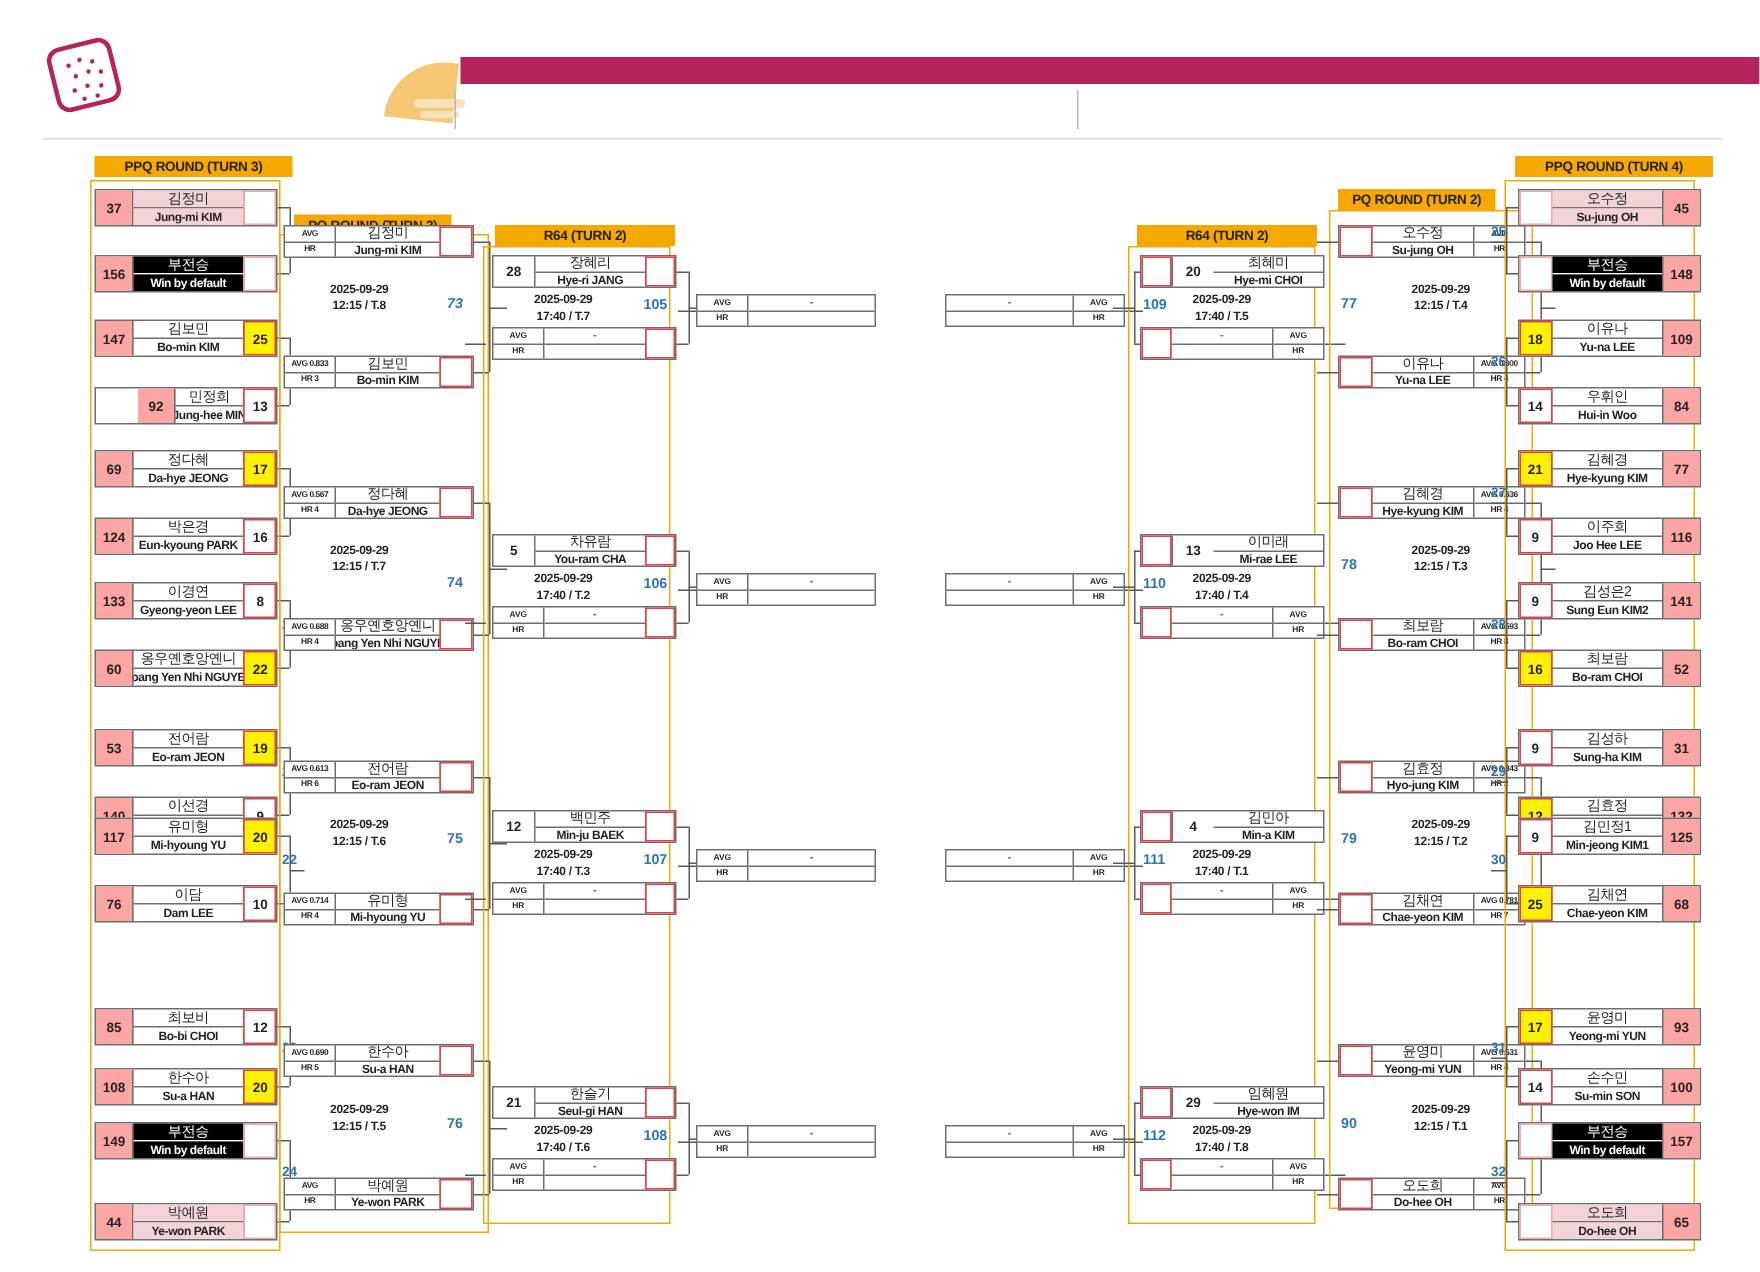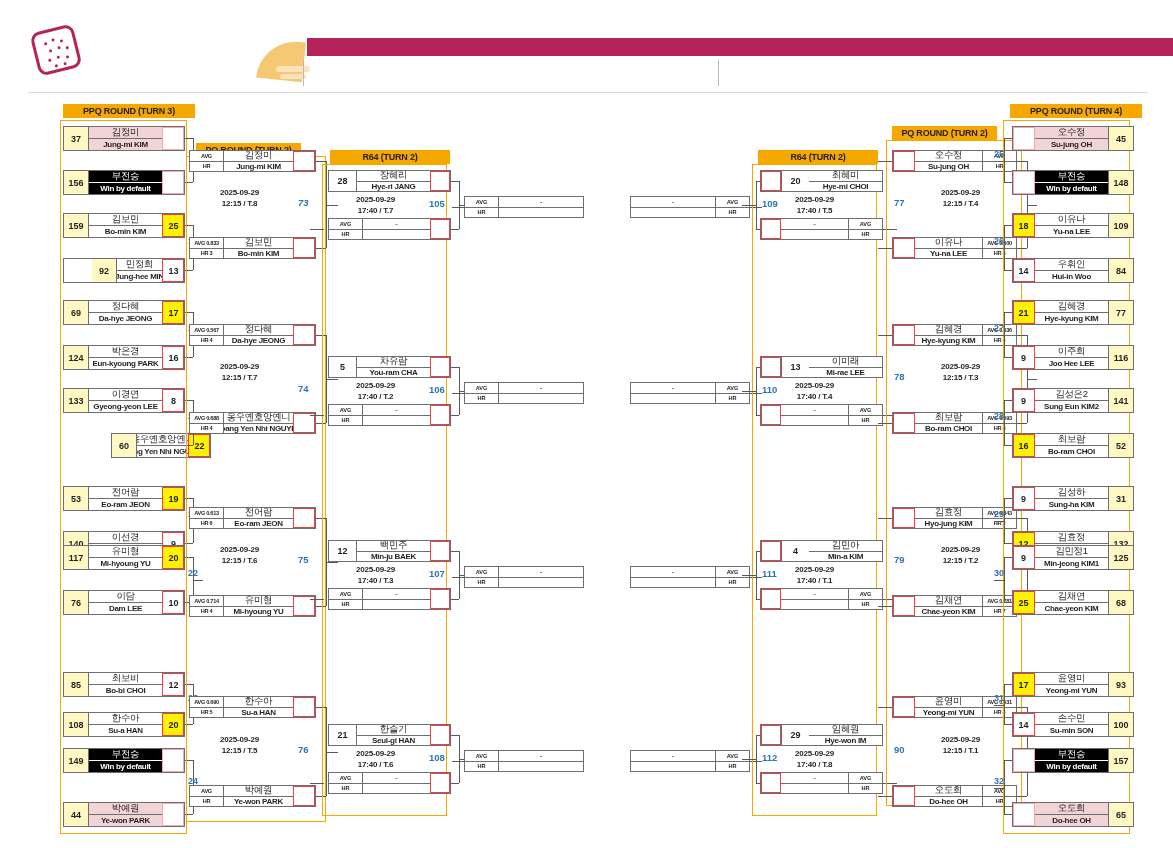--- a/index.html
+++ b/index.html
@@ -107,21 +107,21 @@
   }
 
   
   .ppq {
     position:absolute; display:flex; height:25px;
     border:1px solid #6d6e71; background:#fff;
   }
   .ppq .seed {
     width:25px; display:flex; align-items:center; justify-content:center;
     font-size:9px; font-weight:bold; border-right:1px solid #6d6e71;
-    background:#fef9c3;
+    background:#fca5a5;
   }
   .ppq .names { flex:1; display:flex; flex-direction:column; min-width:0; }
   .ppq .nk {
     flex:1; display:flex; align-items:center; justify-content:center;
     font-size:9.5px; letter-spacing:-0.4px; border-bottom:1px solid #6d6e71;
     overflow:hidden; white-space:nowrap;
   }
   .ppq .ne {
     flex:1; display:flex; align-items:center; justify-content:center;
     font-size:8px; font-weight:bold; letter-spacing:-0.3px;
@@ -303,21 +303,21 @@
       <div class="ne">Win by default</div>
     </div>
     <div class="score empty"></div>
   </div>
 <div class="ln lnh" style="left: 185px; top: 138px; width: 8px; height: 1px;"></div>
 <div class="ln lnh" style="left: 185px; top: 182px; width: 8px; height: 1px;"></div>
 <div class="ln lnv" style="left: 193px; top: 138px; width: 1px; height: 44px;"></div>
 <div class="ln lnh" style="left: 193px; top: 160.5px; width: 10px; height: 1px;"></div>
 <div class="cnum" style="left: 188px; top: 148.5px;">17</div>
 <div class="ppq win" style="left: 63px; top: 213px; width: 122px;">
-    <div class="seed">159</div>
+    <div class="seed">147</div>
     <div class="names">
       <div class="nk">김보민</div>
       <div class="ne">Bo-min KIM</div>
     </div>
     <div class="score">25</div>
   </div>
 <div class="ppq " style="left: 63px; top: 258px; width: 122px; padding-left: 28px;">
     <div class="seed">92</div>
     <div class="names">
       <div class="nk">민정희</div>
@@ -352,21 +352,21 @@
 <div class="ln lnh" style="left: 193px; top: 335px; width: 10px; height: 1px;"></div>
 <div class="cnum" style="left: 188px; top: 323px;">19</div>
 <div class="ppq " style="left: 63px; top: 388px; width: 122px;">
     <div class="seed">133</div>
     <div class="names">
       <div class="nk">이경연</div>
       <div class="ne">Gyeong-yeon LEE</div>
     </div>
     <div class="score">8</div>
   </div>
-<div class="ppq win" style="left: 63px; top: 433px; width: 100px; margin-left: 48px;">
+<div class="ppq win" style="left: 63px; top: 433px; width: 122px;">
     <div class="seed">60</div>
     <div class="names">
       <div class="nk">옹우옌호앙옌니</div>
       <div class="ne">Hoang Yen Nhi NGUYEN</div>
     </div>
     <div class="score">22</div>
   </div>
 <div class="ln lnh" style="left: 185px; top: 400px; width: 8px; height: 1px;"></div>
 <div class="ln lnh" style="left: 185px; top: 445px; width: 8px; height: 1px;"></div>
 <div class="ln lnv" style="left: 193px; top: 400px; width: 1px; height: 45px;"></div>

